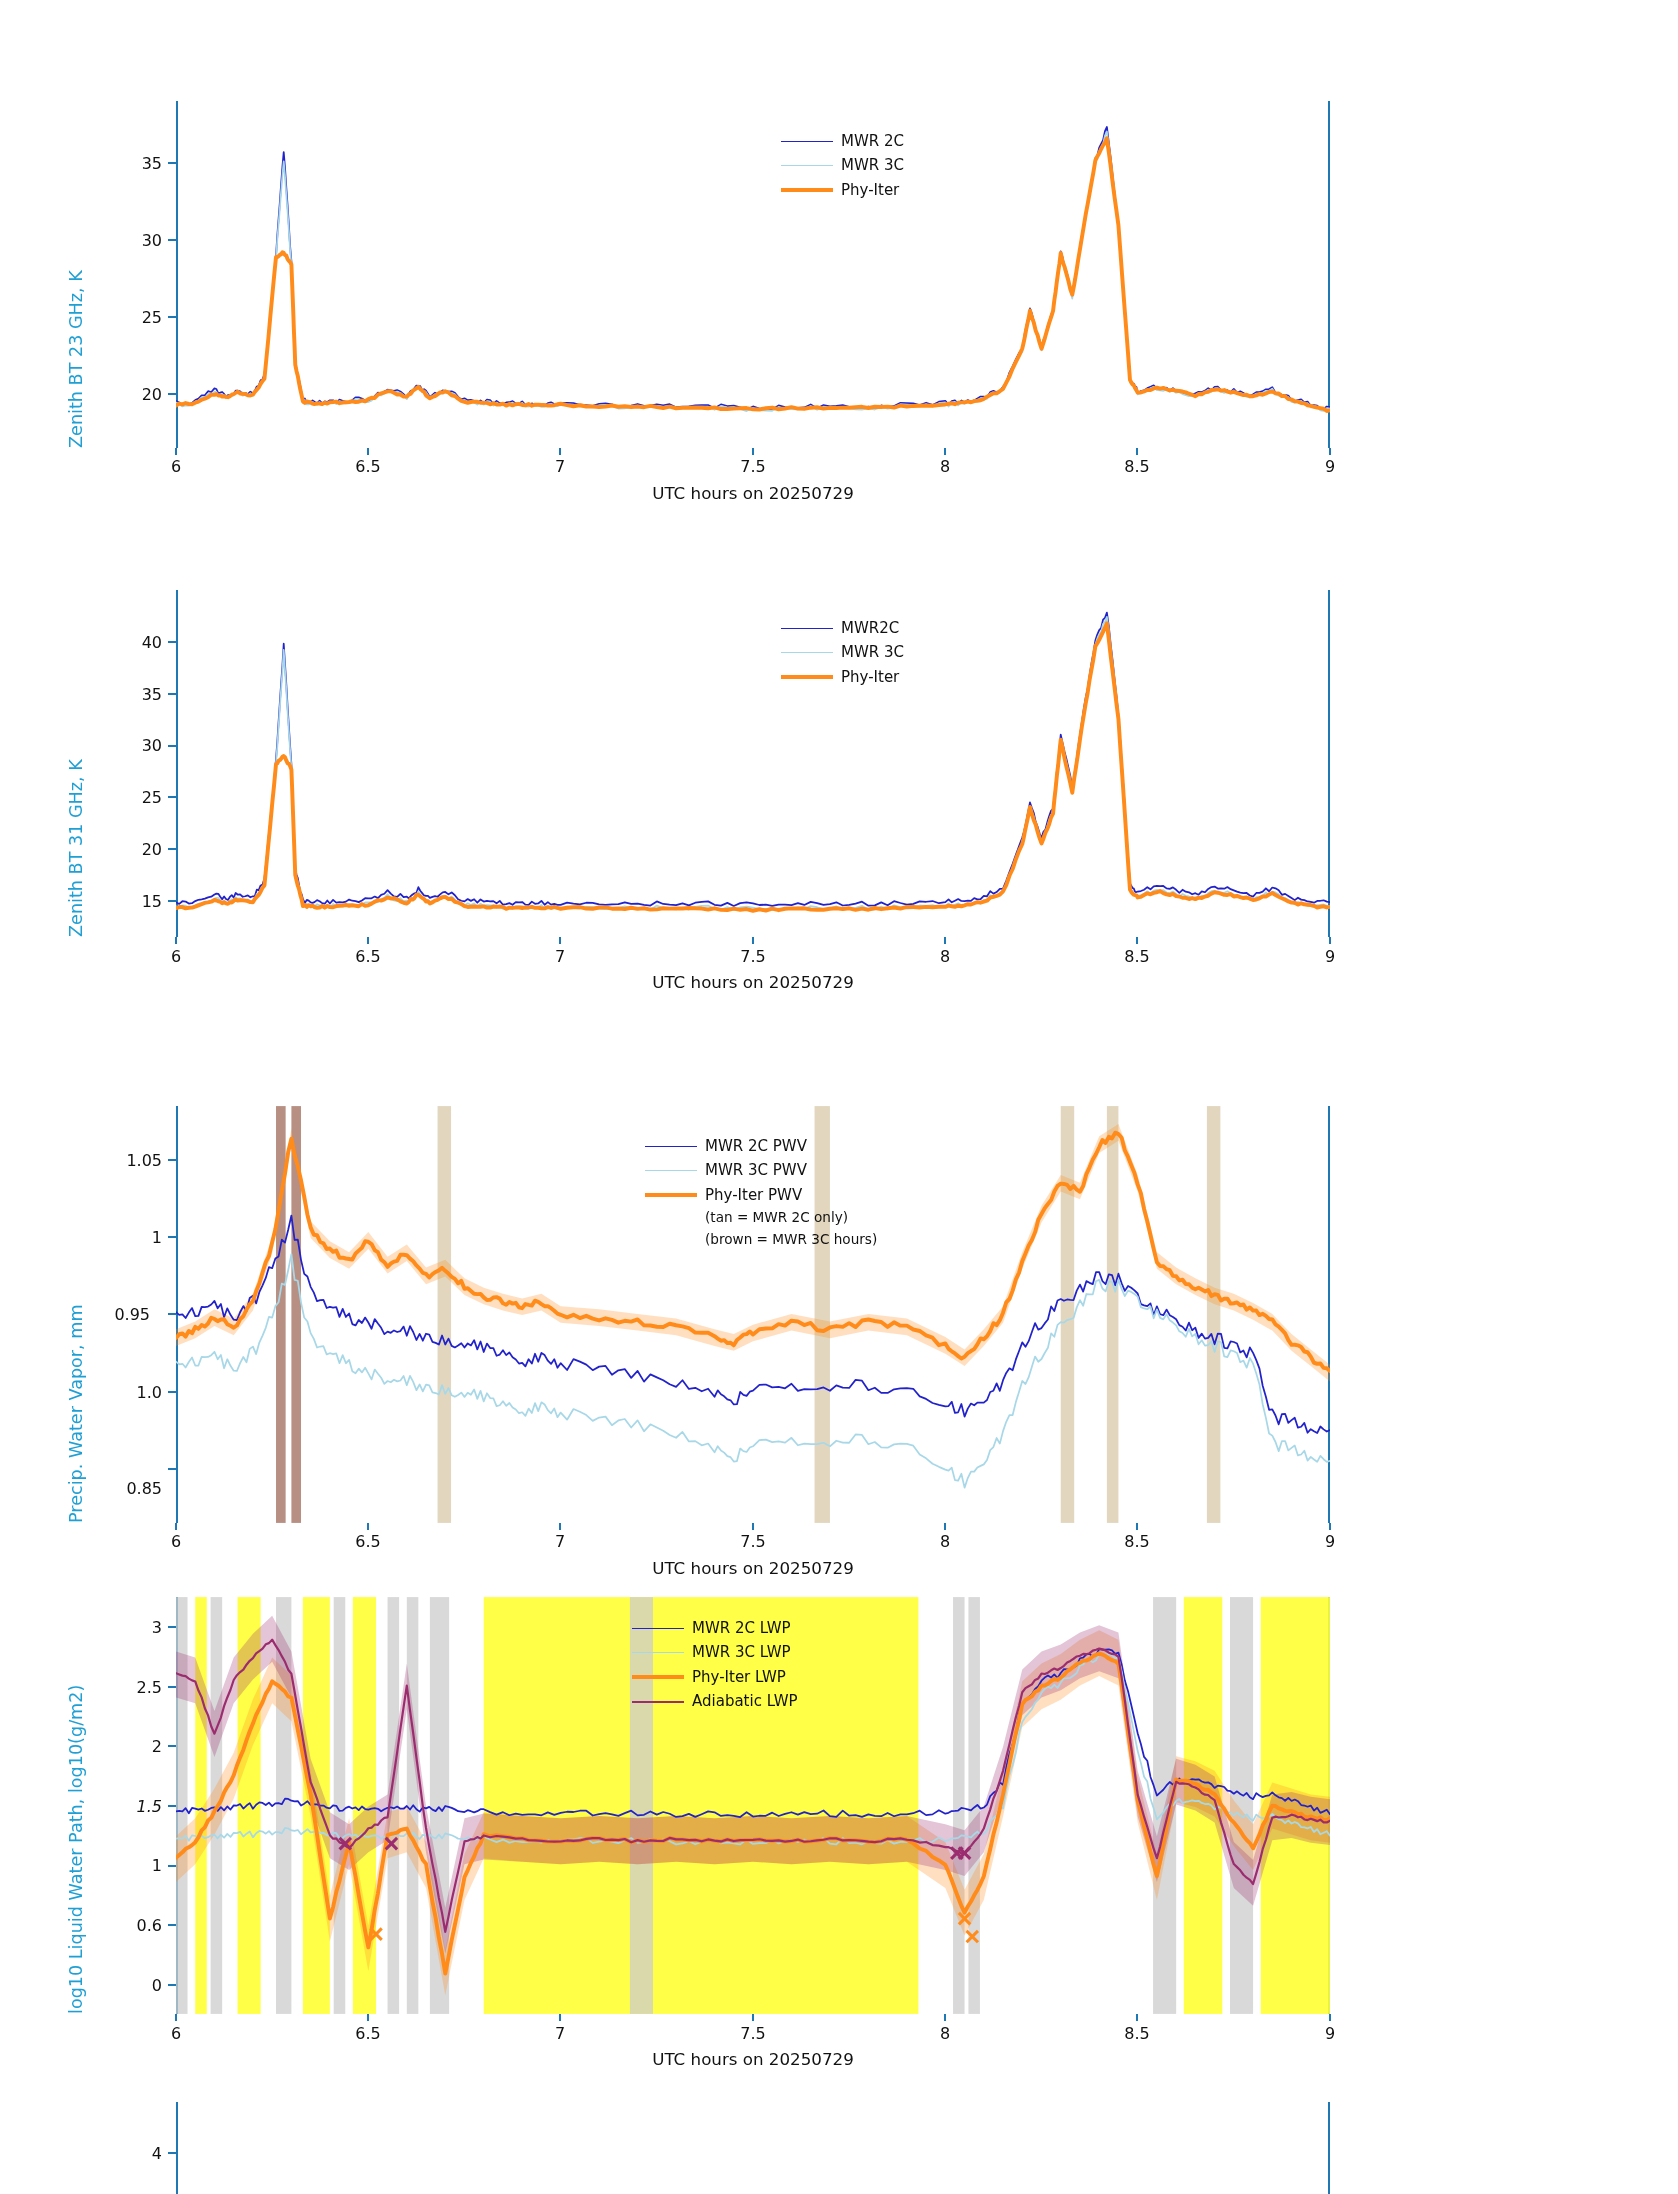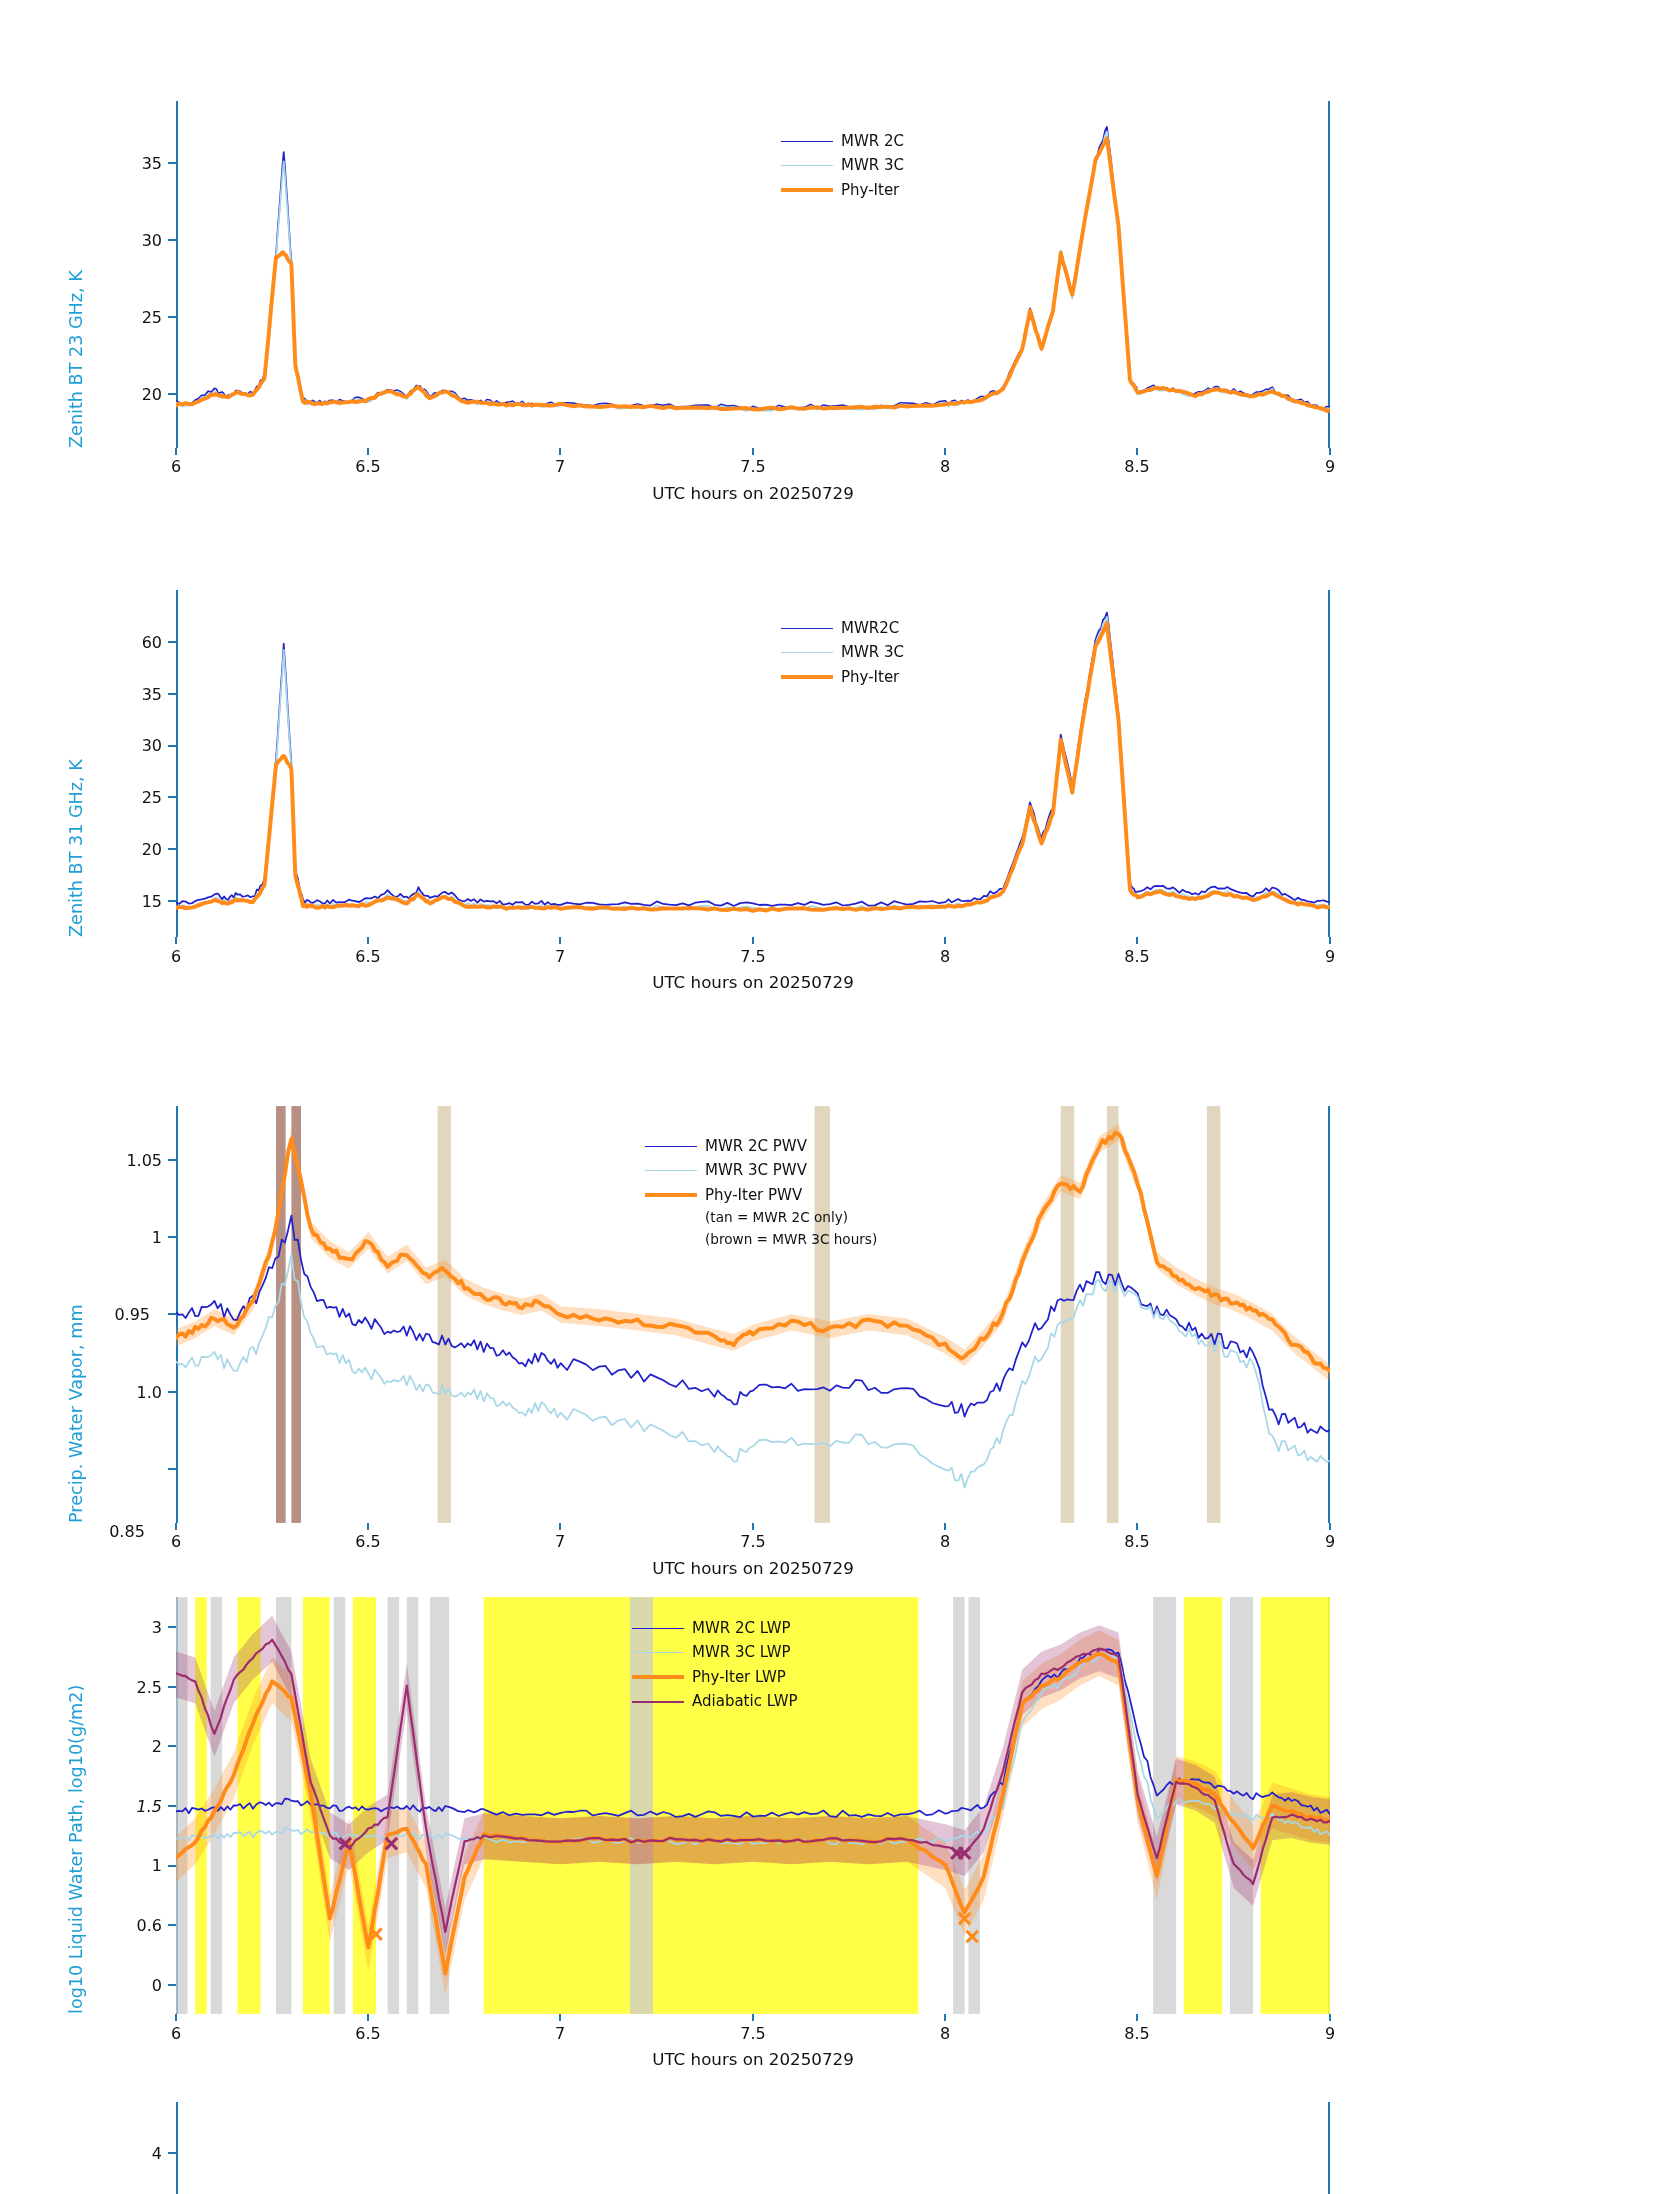--- a/index.html
+++ b/index.html
@@ -160,21 +160,21 @@
       <div class="ytick" style="left: 92px; top: 901px; width: 70px;">15</div>
       <div class="tickm" style="left: 168px; top: 900px; width: 8px; height: 1.8px;"></div>
       <div class="ytick" style="left: 92px; top: 849px; width: 70px;">20</div>
       <div class="tickm" style="left: 168px; top: 848px; width: 8px; height: 1.8px;"></div>
       <div class="ytick" style="left: 92px; top: 797px; width: 70px;">25</div>
       <div class="tickm" style="left: 168px; top: 796px; width: 8px; height: 1.8px;"></div>
       <div class="ytick" style="left: 92px; top: 745px; width: 70px;">30</div>
       <div class="tickm" style="left: 168px; top: 745px; width: 8px; height: 1.8px;"></div>
       <div class="ytick" style="left: 92px; top: 694px; width: 70px;">35</div>
       <div class="tickm" style="left: 168px; top: 693px; width: 8px; height: 1.8px;"></div>
-      <div class="ytick" style="left: 92px; top: 642px; width: 70px;">60</div>
+      <div class="ytick" style="left: 92px; top: 642px; width: 70px;">40</div>
       <div class="tickm" style="left: 168px; top: 641px; width: 8px; height: 1.8px;"></div>
       <div class="xtick" style="left: 176px; top: 947px;">6</div>
       <div class="tickm" style="left: 175px; top: 937px; width: 1.8px; height: 7px;"></div>
       <div class="xtick" style="left: 368px; top: 947px;">6.5</div>
       <div class="tickm" style="left: 367px; top: 937px; width: 1.8px; height: 7px;"></div>
       <div class="xtick" style="left: 560px; top: 947px;">7</div>
       <div class="tickm" style="left: 559px; top: 937px; width: 1.8px; height: 7px;"></div>
       <div class="xtick" style="left: 753px; top: 947px;">7.5</div>
       <div class="tickm" style="left: 752px; top: 937px; width: 1.8px; height: 7px;"></div>
       <div class="xtick" style="left: 945px; top: 947px;">8</div>
@@ -208,21 +208,21 @@
         <rect x="596.1333333333331" y="0" width="30.683333333333508" height="950" fill="#d8c9a8" opacity="0.75"></rect>
         <rect x="1455.2666666666667" y="0" width="35.06666666666683" height="950" fill="#d8c9a8" opacity="0.75"></rect>
         <rect x="2016.333333333334" y="0" width="30.683333333333394" height="950" fill="#d8c9a8" opacity="0.75"></rect>
         <rect x="2121.5333333333333" y="0" width="26.299999999999272" height="950" fill="#d8c9a8" opacity="0.75"></rect>
         <rect x="2349.4666666666662" y="0" width="30.683333333333394" height="950" fill="#d8c9a8" opacity="0.75"></rect>
         <path d="M0.00 508.78L43.83 491.19L87.67 463.04L131.50 484.15L175.33 427.85L219.17 297.67L263.00 51.37L306.83 262.48L350.67 308.22L394.50 332.85L438.33 287.11L482.17 343.41L526.00 315.26L569.83 368.04L613.67 350.44L657.50 392.67L701.33 413.78L745.17 427.85L789.00 438.41L832.83 427.85L876.67 456.00L964.33 463.04L1052.00 473.59L1139.67 484.15L1227.33 508.78L1271.17 519.33L1315.00 498.22L1402.67 473.59L1490.33 491.19L1578.00 473.59L1665.67 484.15L1753.33 526.37L1797.17 554.52L1841.00 508.78L1884.83 456.00L1928.67 332.85L1972.50 227.30L2016.33 156.93L2060.17 174.52L2104.00 68.96L2147.83 40.81L2191.67 156.93L2235.50 332.85L2279.33 368.04L2323.17 392.67L2367.00 413.78L2410.83 427.85L2454.67 448.96L2498.50 473.59L2542.33 519.33L2586.17 554.52L2630.00 589.70L2630.00 627.70L2586.17 592.52L2542.33 557.33L2498.50 511.59L2454.67 486.96L2410.83 465.85L2367.00 451.78L2323.17 430.67L2279.33 406.04L2235.50 370.85L2191.67 194.93L2147.83 78.81L2104.00 106.96L2060.17 212.52L2016.33 194.93L1972.50 265.30L1928.67 370.85L1884.83 494.00L1841.00 546.78L1797.17 592.52L1753.33 564.37L1665.67 522.15L1578.00 511.59L1490.33 529.19L1402.67 511.59L1315.00 536.22L1271.17 557.33L1227.33 546.78L1139.67 522.15L1052.00 511.59L964.33 501.04L876.67 494.00L832.83 465.85L789.00 476.41L745.17 465.85L701.33 451.78L657.50 430.67L613.67 388.44L569.83 406.04L526.00 353.26L482.17 381.41L438.33 325.11L394.50 370.85L350.67 346.22L306.83 300.48L263.00 89.37L219.17 335.67L175.33 465.85L131.50 522.15L87.67 501.04L43.83 529.19L0.00 546.78Z" fill="#ff8c1a" opacity="0.28"></path>
         <path d="M0.00 469.72L7.31 475.84L14.61 474.73L21.92 483.08L29.22 470.66L36.53 460.36L43.83 478.68L51.14 478.20L58.44 457.67L65.75 458.00L73.06 456.82L80.36 452.12L87.67 443.84L94.97 460.83L102.28 451.03L109.58 481.44L116.89 460.85L124.19 475.74L131.50 486.92L138.81 487.59L146.11 469.83L153.42 455.78L160.72 467.72L168.03 437.20L175.33 432.04L182.64 449.70L189.94 424.09L197.25 408.60L204.56 391.59L211.86 367.04L219.17 369.50L226.47 347.44L233.78 342.66L241.08 304.43L248.39 311.14L255.69 282.00L263.00 249.53L270.31 305.20L277.61 304.30L284.92 350.48L292.22 382.30L299.53 388.38L306.83 411.89L314.14 425.06L321.44 444.66L328.75 442.38L336.06 441.78L343.36 460.19L350.67 457.68L357.97 459.53L365.28 458.12L372.58 480.45L379.89 462.03L387.19 480.63L394.50 472.74L401.81 496.86L409.11 499.91L416.42 487.56L423.72 494.36L431.03 481.98L438.33 493.21L445.64 507.46L452.94 485.52L460.25 495.72L467.56 505.40L474.86 519.87L482.17 514.03L489.47 516.71L496.78 511.27L504.08 514.89L511.39 512.78L518.69 502.51L526.00 523.52L533.31 501.64L540.61 514.79L547.92 533.18L555.22 519.36L562.53 534.74L569.83 518.79L577.14 521.06L584.44 537.38L591.75 539.66L599.06 543.58L606.36 522.79L613.67 543.46L620.97 529.93L628.28 546.48L635.58 550.05L642.89 545.77L650.19 540.39L657.50 550.28L664.81 540.87L672.11 545.48L679.42 533.41L686.72 554.67L694.03 536.47L701.33 560.53L708.64 541.18L715.94 551.55L723.25 551.54L730.56 569.03L737.86 566.35L745.17 556.50L752.47 567.57L759.78 561.69L767.08 572.35L774.39 577.65L781.69 586.77L789.00 585.23L796.31 593.25L803.61 576.87L810.92 586.91L818.22 564.41L825.53 582.63L832.83 562.56L840.14 567.51L847.44 580.29L854.75 587.55L862.06 576.71L869.36 596.45L876.67 585.88L891.28 601.53L905.89 576.70L920.50 582.42L935.11 589.22L949.72 601.90L964.33 593.78L978.94 592.26L993.56 612.31L1008.17 602.09L1022.78 599.35L1037.39 619.40L1052.00 603.62L1066.61 627.98L1081.22 611.54L1095.83 618.38L1110.44 624.85L1125.06 634.09L1139.67 639.83L1154.28 624.85L1168.89 644.75L1183.50 642.16L1198.11 649.99L1212.72 644.14L1227.33 662.47L1234.64 647.86L1241.94 656.90L1249.25 661.33L1256.56 668.61L1263.86 670.54L1271.17 680.06L1278.47 679.33L1285.78 651.49L1293.08 658.09L1300.39 660.50L1307.69 650.88L1315.00 648.65L1329.61 635.28L1344.22 634.60L1358.83 641.01L1373.44 639.90L1388.06 643.20L1402.67 632.88L1417.28 649.24L1431.89 644.99L1446.50 645.66L1461.11 644.86L1475.72 641.23L1490.33 648.78L1504.94 636.61L1519.56 641.69L1534.17 642.38L1548.78 624.03L1563.39 625.80L1578.00 647.51L1592.61 641.88L1607.22 653.58L1621.83 653.68L1636.44 645.46L1651.06 643.43L1665.67 643.06L1680.28 644.27L1694.89 661.72L1709.50 667.32L1724.11 676.67L1738.72 680.81L1753.33 684.18L1760.64 683.61L1767.94 673.98L1775.25 699.44L1782.56 697.83L1789.86 679.04L1797.17 707.78L1804.47 689.51L1811.78 678.02L1819.08 681.80L1826.39 675.81L1833.69 675.76L1841.00 675.79L1848.31 669.93L1855.61 651.53L1862.92 648.68L1870.22 632.08L1877.53 649.01L1884.83 624.65L1892.14 608.15L1899.44 597.74L1906.75 602.04L1914.06 577.32L1921.36 558.15L1928.67 538.56L1935.97 548.39L1943.28 535.78L1950.58 514.80L1957.89 494.57L1965.19 509.42L1972.50 505.98L1979.81 495.29L1987.11 486.46L1994.42 456.48L2001.72 467.05L2009.03 442.97L2016.33 439.73L2023.64 443.68L2030.94 440.74L2038.25 441.46L2045.56 441.96L2052.86 420.64L2060.17 406.92L2067.47 422.78L2074.78 398.97L2082.08 402.81L2089.39 405.71L2096.69 378.63L2104.00 378.47L2111.31 398.77L2118.61 405.94L2125.92 383.40L2133.22 385.02L2140.53 408.38L2147.83 382.05L2155.14 403.70L2162.44 421.16L2169.75 409.92L2177.06 414.14L2184.36 420.14L2191.67 427.12L2198.97 451.23L2206.28 454.17L2213.58 455.99L2220.89 449.66L2228.19 476.66L2235.50 456.27L2242.81 474.46L2250.11 476.61L2257.42 463.74L2264.72 476.48L2272.03 480.51L2279.33 485.85L2286.64 499.24L2293.94 502.96L2301.25 511.58L2308.56 493.63L2315.86 510.91L2323.17 505.00L2330.47 528.28L2337.78 518.56L2345.08 530.02L2352.39 528.15L2359.69 519.27L2367.00 542.91L2374.31 518.35L2381.61 518.92L2388.92 551.00L2396.22 552.34L2403.53 536.12L2410.83 537.64L2418.14 540.97L2425.44 561.37L2432.75 557.11L2440.06 572.73L2447.36 550.09L2454.67 562.38L2461.97 578.87L2469.28 598.35L2476.58 637.32L2483.89 662.60L2491.19 692.23L2498.50 691.26L2505.81 705.17L2513.11 725.36L2520.42 701.82L2527.72 701.33L2535.03 722.02L2542.33 715.70L2549.64 710.39L2556.94 732.91L2564.25 730.80L2571.56 722.06L2578.86 744.57L2586.17 736.29L2593.47 741.07L2600.78 745.10L2608.08 730.26L2615.39 736.80L2622.69 741.71L2630.00 738.29" fill="none" stroke="#2222cc" stroke-width="4" stroke-linejoin="round" stroke-linecap="round"></path>
         <path d="M0.00 582.32L7.31 588.44L14.61 587.32L21.92 595.68L29.22 583.26L36.53 572.96L43.83 591.27L51.14 591.38L58.44 571.43L65.75 572.35L73.06 571.76L80.36 567.64L87.67 559.95L94.97 576.94L102.28 567.15L109.58 597.55L116.89 576.96L124.19 591.86L131.50 603.03L138.81 603.70L146.11 585.94L153.42 571.89L160.72 583.83L168.03 553.31L175.33 548.15L182.64 565.22L189.94 539.02L197.25 522.95L204.56 505.35L211.86 480.22L219.17 482.10L226.47 455.93L233.78 447.05L241.08 404.71L248.39 407.32L255.69 374.07L263.00 337.49L270.31 396.09L277.61 398.12L284.92 447.24L292.22 481.99L299.53 491.00L306.83 517.45L314.14 530.61L321.44 550.21L328.75 547.94L336.06 547.34L343.36 565.74L350.67 563.23L357.97 565.09L365.28 563.68L372.58 586.01L379.89 567.58L387.19 586.18L394.50 578.29L401.81 604.18L409.11 608.98L416.42 598.39L423.72 606.95L431.03 596.34L438.33 609.32L445.64 622.98L452.94 600.46L460.25 610.07L467.56 619.17L474.86 633.05L482.17 626.62L489.47 629.31L496.78 623.86L504.08 627.48L511.39 625.37L518.69 615.10L526.00 636.11L533.31 614.81L540.61 628.55L547.92 647.53L555.22 634.29L562.53 650.26L569.83 634.90L577.14 636.59L584.44 652.32L591.75 654.01L599.06 657.34L606.36 635.97L613.67 656.05L620.97 642.52L628.28 659.08L635.58 662.64L642.89 658.36L650.19 652.99L657.50 662.87L664.81 653.46L672.11 658.07L679.42 646.00L686.72 667.26L694.03 649.07L701.33 673.12L708.64 654.36L715.94 665.31L723.25 665.89L730.56 683.96L737.86 681.88L745.17 672.61L752.47 683.10L759.78 676.63L767.08 686.70L774.39 691.42L781.69 699.95L789.00 697.82L796.31 705.84L803.61 689.47L810.92 699.50L818.22 677.01L825.53 695.23L832.83 675.15L840.14 680.10L847.44 692.88L854.75 700.14L862.06 689.30L869.36 709.04L876.67 698.47L891.28 714.71L905.89 690.47L920.50 696.77L935.11 704.16L949.72 717.42L964.33 709.89L978.94 707.79L993.56 727.25L1008.17 716.44L1022.78 713.12L1037.39 732.58L1052.00 716.21L1066.61 741.16L1081.22 725.31L1095.83 732.73L1110.44 739.79L1125.06 749.61L1139.67 755.94L1154.28 742.72L1168.89 764.38L1183.50 763.55L1198.11 773.14L1212.72 769.05L1227.33 789.13L1234.64 775.11L1241.94 784.74L1249.25 789.76L1256.56 797.62L1263.86 800.14L1271.17 810.24L1278.47 808.93L1285.78 780.50L1293.08 786.52L1300.39 788.34L1307.69 778.13L1315.00 775.32L1329.61 761.36L1344.22 760.09L1358.83 765.92L1373.44 764.22L1388.06 766.94L1402.67 756.03L1417.28 772.98L1431.89 769.31L1446.50 770.57L1461.11 770.36L1475.72 767.31L1490.33 775.44L1504.94 762.69L1519.56 767.19L1534.17 767.28L1548.78 748.36L1563.39 749.53L1578.00 770.66L1592.61 765.61L1607.22 777.90L1621.83 778.58L1636.44 770.96L1651.06 769.51L1665.67 769.73L1680.28 773.87L1694.89 794.25L1709.50 802.78L1724.11 815.07L1738.72 822.14L1753.33 828.44L1760.64 830.80L1767.94 824.11L1775.25 852.50L1782.56 853.82L1789.86 837.96L1797.17 869.63L1804.47 847.84L1811.78 832.84L1819.08 833.09L1826.39 823.59L1833.69 820.02L1841.00 816.53L1848.31 806.57L1855.61 784.06L1862.92 777.11L1870.22 756.40L1877.53 769.23L1884.83 740.76L1892.14 719.57L1899.44 704.47L1906.75 704.07L1914.06 674.66L1921.36 650.80L1928.67 626.52L1935.97 633.42L1943.28 617.88L1950.58 593.96L1957.89 570.81L1965.19 582.73L1972.50 576.35L1979.81 562.73L1987.11 550.96L1994.42 518.06L2001.72 525.69L2009.03 498.68L2016.33 492.51L2023.64 493.52L2030.94 487.66L2038.25 485.44L2045.56 483.01L2052.86 458.76L2060.17 442.11L2067.47 455.04L2074.78 428.29L2082.08 429.20L2089.39 429.16L2096.69 399.15L2104.00 396.07L2111.31 415.77L2118.61 422.36L2125.92 399.24L2133.22 400.27L2140.53 423.04L2147.83 396.13L2155.14 416.60L2162.44 432.89L2169.75 420.47L2177.06 423.52L2184.36 428.35L2191.67 434.16L2198.97 458.27L2206.28 461.21L2213.58 463.02L2220.89 456.70L2228.19 483.70L2235.50 463.31L2242.81 482.67L2250.11 486.00L2257.42 474.30L2264.72 488.21L2272.03 493.41L2279.33 499.92L2286.64 513.31L2293.94 517.04L2301.25 525.65L2308.56 507.71L2315.86 524.98L2323.17 519.08L2330.47 542.94L2337.78 533.81L2345.08 545.85L2352.39 544.57L2359.69 536.27L2367.00 560.51L2374.31 536.53L2381.61 537.69L2388.92 570.35L2396.22 572.28L2403.53 556.64L2410.83 558.76L2418.14 562.67L2425.44 583.66L2432.75 579.98L2440.06 596.19L2447.36 574.13L2454.67 587.01L2461.97 609.36L2469.28 634.71L2476.58 679.54L2483.89 710.69L2491.19 746.18L2498.50 751.07L2505.81 765.57L2513.11 786.35L2520.42 763.39L2527.72 763.49L2535.03 784.76L2542.33 779.03L2549.64 773.72L2556.94 796.24L2564.25 794.13L2571.56 785.40L2578.86 807.91L2586.17 799.63L2593.47 805.58L2600.78 810.78L2608.08 797.12L2615.39 804.83L2622.69 810.91L2630.00 808.66" fill="none" stroke="#a8d8e8" stroke-width="4" stroke-linejoin="round" stroke-linecap="round"></path>
         <path d="M0.00 528.57L7.31 519.76L14.61 518.05L21.92 525.28L29.22 512.53L36.53 517.71L43.83 503.16L51.14 507.70L58.44 498.77L65.75 502.48L73.06 495.47L80.36 482.31L87.67 485.25L94.97 490.21L102.28 486.40L109.58 486.02L116.89 497.01L124.19 500.69L131.50 505.18L138.81 500.02L146.11 485.94L153.42 479.00L160.72 463.58L168.03 451.68L175.33 444.54L182.64 422.06L189.94 404.19L197.25 379.20L204.56 355.75L211.86 341.70L219.17 310.18L226.47 280.77L233.78 238.42L241.08 194.43L248.39 154.15L255.69 104.55L263.00 74.41L270.31 112.65L277.61 137.36L284.92 169.17L292.22 206.38L299.53 247.58L306.83 276.40L314.14 293.43L321.44 294.31L328.75 309.80L336.06 312.76L343.36 325.62L350.67 324.75L357.97 332.04L365.28 329.45L372.58 345.68L379.89 345.41L387.19 347.42L394.50 348.44L401.81 349.96L409.11 336.40L416.42 329.42L423.72 322.92L431.03 308.22L438.33 309.31L445.64 314.40L452.94 328.47L460.25 332.94L467.56 349.99L474.86 355.88L482.17 366.39L489.47 358.84L496.78 354.42L504.08 352.82L511.39 339.01L518.69 338.78L526.00 339.89L533.31 347.67L540.61 353.82L547.92 363.17L555.22 370.47L562.53 380.29L569.83 382.32L577.14 390.68L584.44 383.01L591.75 377.94L599.06 374.49L606.36 368.64L613.67 375.54L620.97 381.74L628.28 389.30L635.58 393.98L642.89 403.86L650.19 398.49L657.50 416.49L664.81 415.06L672.11 421.39L679.42 427.59L686.72 428.57L694.03 428.23L701.33 435.90L708.64 441.79L715.94 441.48L723.25 436.29L730.56 435.40L737.86 438.82L745.17 449.48L752.47 452.64L759.78 446.58L767.08 450.23L774.39 448.42L781.69 458.90L789.00 460.52L796.31 451.23L803.61 453.04L810.92 454.66L818.22 443.48L825.53 446.15L832.83 451.29L840.14 456.06L847.44 456.02L854.75 460.66L862.06 466.36L869.36 472.97L876.67 475.65L891.28 481.58L905.89 475.77L920.50 483.07L935.11 478.08L949.72 484.38L964.33 488.61L978.94 483.71L993.56 487.32L1008.17 493.63L1022.78 489.43L1037.39 491.18L1052.00 486.25L1066.61 499.74L1081.22 499.99L1095.83 502.78L1110.44 503.46L1125.06 495.99L1139.67 499.55L1154.28 502.14L1168.89 506.01L1183.50 516.14L1198.11 516.51L1212.72 516.69L1227.33 524.39L1234.64 529.79L1241.94 534.80L1249.25 533.44L1256.56 540.06L1263.86 539.21L1271.17 545.25L1278.47 533.06L1285.78 527.39L1293.08 520.92L1300.39 519.73L1307.69 513.70L1315.00 520.42L1329.61 508.70L1344.22 507.02L1358.83 506.60L1373.44 497.03L1388.06 500.24L1402.67 489.11L1417.28 490.81L1431.89 499.01L1446.50 494.31L1461.11 510.71L1475.72 512.70L1490.33 504.47L1504.94 501.41L1519.56 503.20L1534.17 494.69L1548.78 503.55L1563.39 488.77L1578.00 486.35L1592.61 489.77L1607.22 492.14L1621.83 503.26L1636.44 492.77L1651.06 500.38L1665.67 500.36L1680.28 509.15L1694.89 512.53L1709.50 522.78L1724.11 527.94L1738.72 544.85L1753.33 540.89L1760.64 553.28L1767.94 558.82L1775.25 563.83L1782.56 569.87L1789.86 575.36L1797.17 571.39L1804.47 563.15L1811.78 558.23L1819.08 553.91L1826.39 543.01L1833.69 529.58L1841.00 531.42L1848.31 524.57L1855.61 512.97L1862.92 494.79L1870.22 499.09L1877.53 487.95L1884.83 470.82L1892.14 447.51L1899.44 439.49L1906.75 420.50L1914.06 394.91L1921.36 379.43L1928.67 353.32L1935.97 336.09L1943.28 317.75L1950.58 305.37L1957.89 287.28L1965.19 259.03L1972.50 246.09L1979.81 232.75L1987.11 223.22L1994.42 214.30L2001.72 194.61L2009.03 181.99L2016.33 176.75L2023.64 177.45L2030.94 179.64L2038.25 188.98L2045.56 181.88L2052.86 190.59L2060.17 195.32L2067.47 182.33L2074.78 154.86L2082.08 139.68L2089.39 121.76L2096.69 109.20L2104.00 93.87L2111.31 77.28L2118.61 84.02L2125.92 70.25L2133.22 73.59L2140.53 60.60L2147.83 63.81L2155.14 72.37L2162.44 101.19L2169.75 115.88L2177.06 134.65L2184.36 152.54L2191.67 178.48L2198.97 198.39L2206.28 234.40L2213.58 262.60L2220.89 293.81L2228.19 325.91L2235.50 356.00L2242.81 364.67L2250.11 364.86L2257.42 371.67L2264.72 374.05L2272.03 387.02L2279.33 387.81L2286.64 397.30L2293.94 395.71L2301.25 405.52L2308.56 406.09L2315.86 413.82L2323.17 417.38L2330.47 414.12L2337.78 417.98L2345.08 422.44L2352.39 419.08L2359.69 433.09L2367.00 428.85L2374.31 430.23L2381.61 442.97L2388.92 439.01L2396.22 438.80L2403.53 450.11L2410.83 449.29L2418.14 447.51L2425.44 453.82L2432.75 452.24L2440.06 463.84L2447.36 458.87L2454.67 466.15L2461.97 465.94L2469.28 476.29L2476.58 473.39L2483.89 478.25L2491.19 485.20L2498.50 486.28L2505.81 497.38L2513.11 502.47L2520.42 510.01L2527.72 518.05L2535.03 533.37L2542.33 544.26L2549.64 543.94L2556.94 545.28L2564.25 549.12L2571.56 559.28L2578.86 561.00L2586.17 571.17L2593.47 584.95L2600.78 587.23L2608.08 586.56L2615.39 596.70L2622.69 597.41L2630.00 603.98" fill="none" stroke="#ff8c1a" stroke-width="9" stroke-linejoin="round" stroke-linecap="round"></path>
       </svg>
-      <div class="ytick" style="left: 92px; top: 1531px; width: 70px; text-align: center;">0.85</div>
+      <div class="ytick" style="left: 92px; top: 1488px; width: 70px;">0.85</div>
       <div class="tickm" style="left: 168px; top: 1468px; width: 8px; height: 1.8px;"></div>
       <div class="ytick" style="left: 92px; top: 1392px; width: 70px;">1.0</div>
       <div class="tickm" style="left: 168px; top: 1391px; width: 8px; height: 1.8px;"></div>
       <div class="ytick" style="left: 80px; top: 1314px; width: 70px;">0.95</div>
       <div class="tickm" style="left: 168px; top: 1313px; width: 8px; height: 1.8px;"></div>
       <div class="ytick" style="left: 92px; top: 1237px; width: 70px;">1</div>
       <div class="tickm" style="left: 168px; top: 1236px; width: 8px; height: 1.8px;"></div>
       <div class="ytick" style="left: 92px; top: 1160px; width: 70px;">1.05</div>
       <div class="tickm" style="left: 168px; top: 1159px; width: 8px; height: 1.8px;"></div>
       <div class="xtick" style="left: 176px; top: 1532px;">6</div>

